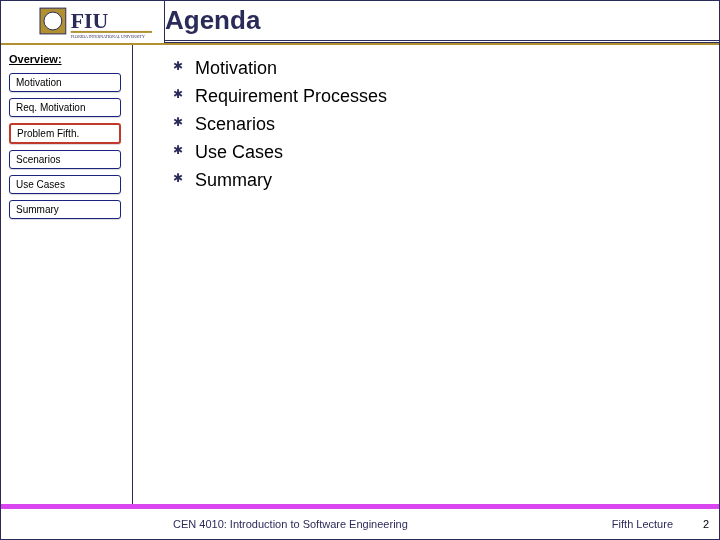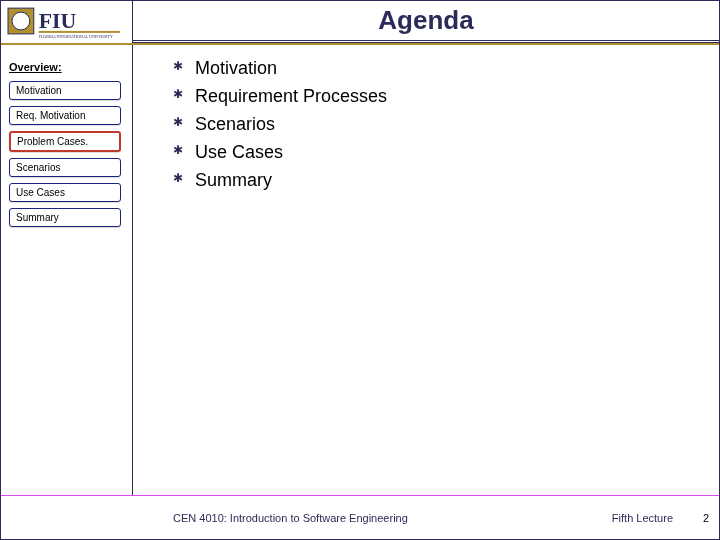--- a/index.html
+++ b/index.html
@@ -6,42 +6,43 @@
   html, body { width: 720px; height: 540px; font-family: Verdana, Arial, sans-serif; background: #fff; }
   .slide {
     width: 720px; height: 540px;
     border: 1px solid #2b2b5a;
     display: flex; flex-direction: column;
   }
   .header {
     display: flex; align-items: stretch;
     border-bottom: 2px solid #b09030;
     height: 44px;
+    padding-left: 32px;
   }
   .logo-box {
     width: 132px; display: flex; align-items: center; justify-content: center;
     border-right: 1px solid #2b2b5a;
     padding: 2px 6px;
   }
   .logo-box svg { width: 120px; height: 36px; }
   .title-box {
-    flex: 1; display: flex; align-items: center; justify-content: center;
+    flex: 1; display: flex; align-items: center; 
     border-bottom: 3px double #2b2b5a;
   }
   .title-box h1 {
     font-family: "Trebuchet MS", Verdana, sans-serif;
     font-size: 26px; font-weight: bold; color: #2b2b5a;
   }
   .body {
     flex: 1; display: flex; overflow: hidden;
   }
   .sidebar {
     width: 132px;
     border-right: 1px solid #2b2b5a;
-    padding: 16px 8px;
+    padding: 8px 8px;
   }
   .sidebar-title {
     font-size: 11px; font-weight: bold; text-decoration: underline;
     color: #000; margin-bottom: 8px;
   }
   .nav-btn {
     display: block; width: 112px;
     font-size: 10px; color: #000;
     background: #fff;
     border: 1px solid #1a237e;
@@ -66,22 +67,22 @@
     position: relative;
     padding-left: 22px;
   }
   .agenda-list li::before {
     content: "✱";
     position: absolute; left: 0; top: 2px;
     font-size: 12px; color: #2b2b5a;
   }
   .footer {
     display: flex; align-items: center;
-    border-top: 1px solid #d946ef;
-    height: 44px;
+    border-top: 5px solid #d946ef;
+    height: 35px;
     font-size: 11px; color: #2b2b5a;
     padding: 0 10px;
   }
   .footer .left  { width: 132px; }
   .footer .mid   { flex: 1; padding-left: 30px; }
   .footer .right { text-align: left; }
   .footer .page  { width: 36px; text-align: right; color: #000; padding-left: 10px; }
 </style>
 </head>
 <body>
@@ -101,21 +102,21 @@
     <div class="title-box">
       <h1>Agenda</h1>
     </div>
   </div>
 
   <div class="body">
     <div class="sidebar">
       <div class="sidebar-title">Overview:</div>
       <button class="nav-btn">Motivation</button>
       <button class="nav-btn">Req. Motivation</button>
-      <button class="nav-btn active">Problem Cases.</button>
+      <button class="nav-btn active">Problem Fifth.</button>
       <button class="nav-btn">Scenarios</button>
       <button class="nav-btn">Use Cases</button>
       <button class="nav-btn">Summary</button>
     </div>
     <div class="main">
       <ul class="agenda-list">
         <li>Motivation</li>
         <li>Requirement Processes</li>
         <li>Scenarios</li>
         <li>Use Cases</li>

